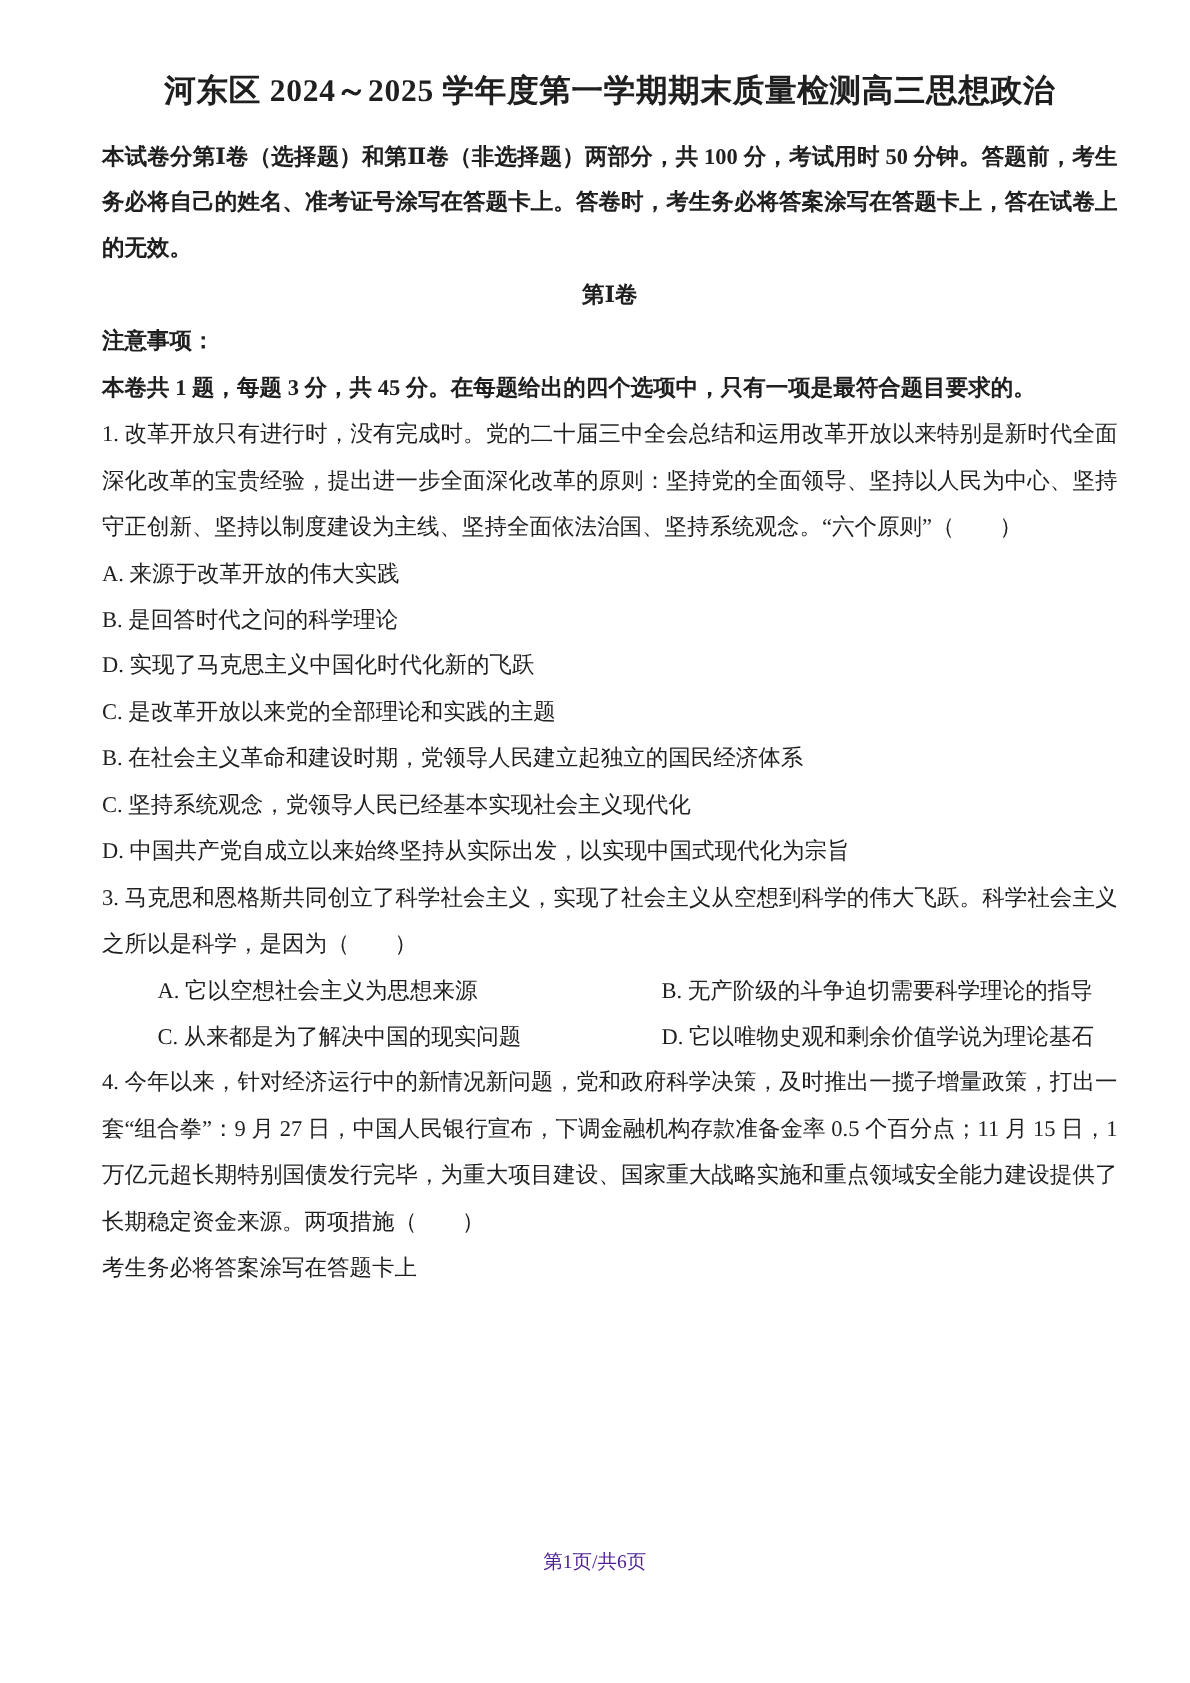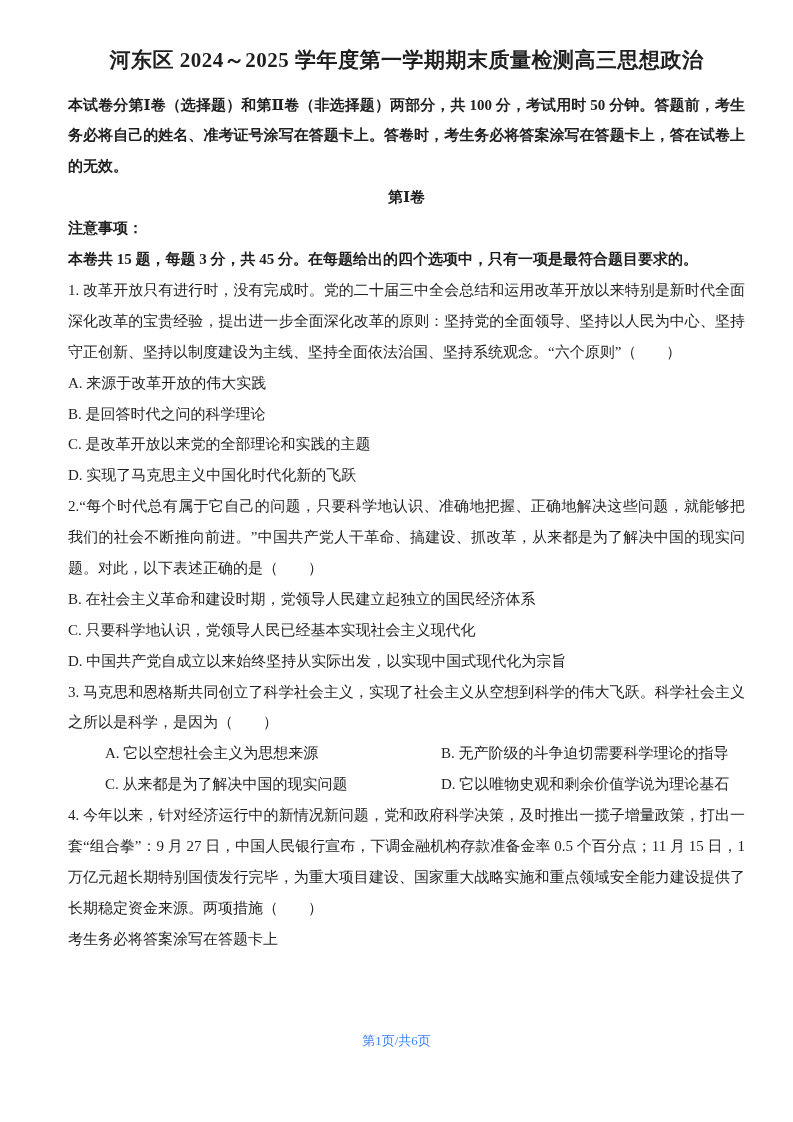--- a/index.html
+++ b/index.html
@@ -36,49 +36,48 @@
   .opt-left { flex: none; width: 336px; }
   .opt-right { flex: 1; }
   .footer {
     position: absolute;
     left: 0;
     right: 0;
     bottom: 72px;
     text-align: center;
     font-size: 13px;
     line-height: 1.4;
-    color: #3b82f6;
+    color: #4c1d95;
   }
 </style>
 </head>
 <body>
 
 <div class="page">
 
   <h1 class="title">河东区 2024～2025 学年度第一学期期末质量检测高三思想政治</h1>
 
   <p class="para bold">本试卷分第Ⅰ卷（选择题）和第Ⅱ卷（非选择题）两部分，共 100 分，考试用时 50 分钟。答题前，考生务必将自己的姓名、准考证号涂写在答题卡上。答卷时，考生务必将答案涂写在答题卡上，答在试卷上的无效。</p>
 
   <p class="para bold center">第Ⅰ卷</p>
 
   <p class="para bold">注意事项：</p>
-  <p class="para bold">本卷共 15 题，每题 3 分，共 45 分。在每题给出的四个选项中，只有一项是最符合题目要求的。</p>
+  <p class="para bold">本卷共 1 题，每题 3 分，共 45 分。在每题给出的四个选项中，只有一项是最符合题目要求的。</p>
 
   <div class="question">
     <p class="para">1. 改革开放只有进行时，没有完成时。党的二十届三中全会总结和运用改革开放以来特别是新时代全面深化改革的宝贵经验，提出进一步全面深化改革的原则：坚持党的全面领导、坚持以人民为中心、坚持守正创新、坚持以制度建设为主线、坚持全面依法治国、坚持系统观念。“六个原则”（　　）</p>
     <p class="para">A. 来源于改革开放的伟大实践</p>
     <p class="para">B. 是回答时代之问的科学理论</p>
+    <p class="para">D. 实现了马克思主义中国化时代化新的飞跃</p>
     <p class="para">C. 是改革开放以来党的全部理论和实践的主题</p>
-    <p class="para">D. 实现了马克思主义中国化时代化新的飞跃</p>
   </div>
 
   <div class="question">
-    <p class="para">2.“每个时代总有属于它自己的问题，只要科学地认识、准确地把握、正确地解决这些问题，就能够把我们的社会不断推向前进。”中国共产党人干革命、搞建设、抓改革，从来都是为了解决中国的现实问题。对此，以下表述正确的是（　　）</p>
     <p class="para">B. 在社会主义革命和建设时期，党领导人民建立起独立的国民经济体系</p>
-    <p class="para">C. 只要科学地认识，党领导人民已经基本实现社会主义现代化</p>
+    <p class="para">C. 坚持系统观念，党领导人民已经基本实现社会主义现代化</p>
     <p class="para">D. 中国共产党自成立以来始终坚持从实际出发，以实现中国式现代化为宗旨</p>
   </div>
 
   <div class="question">
     <p class="para">3. 马克思和恩格斯共同创立了科学社会主义，实现了社会主义从空想到科学的伟大飞跃。科学社会主义之所以是科学，是因为（　　）</p>
     <div class="opt-row">
       <span class="opt-left">A. 它以空想社会主义为思想来源</span>
       <span class="opt-right">B. 无产阶级的斗争迫切需要科学理论的指导</span>
     </div>
     <div class="opt-row">

